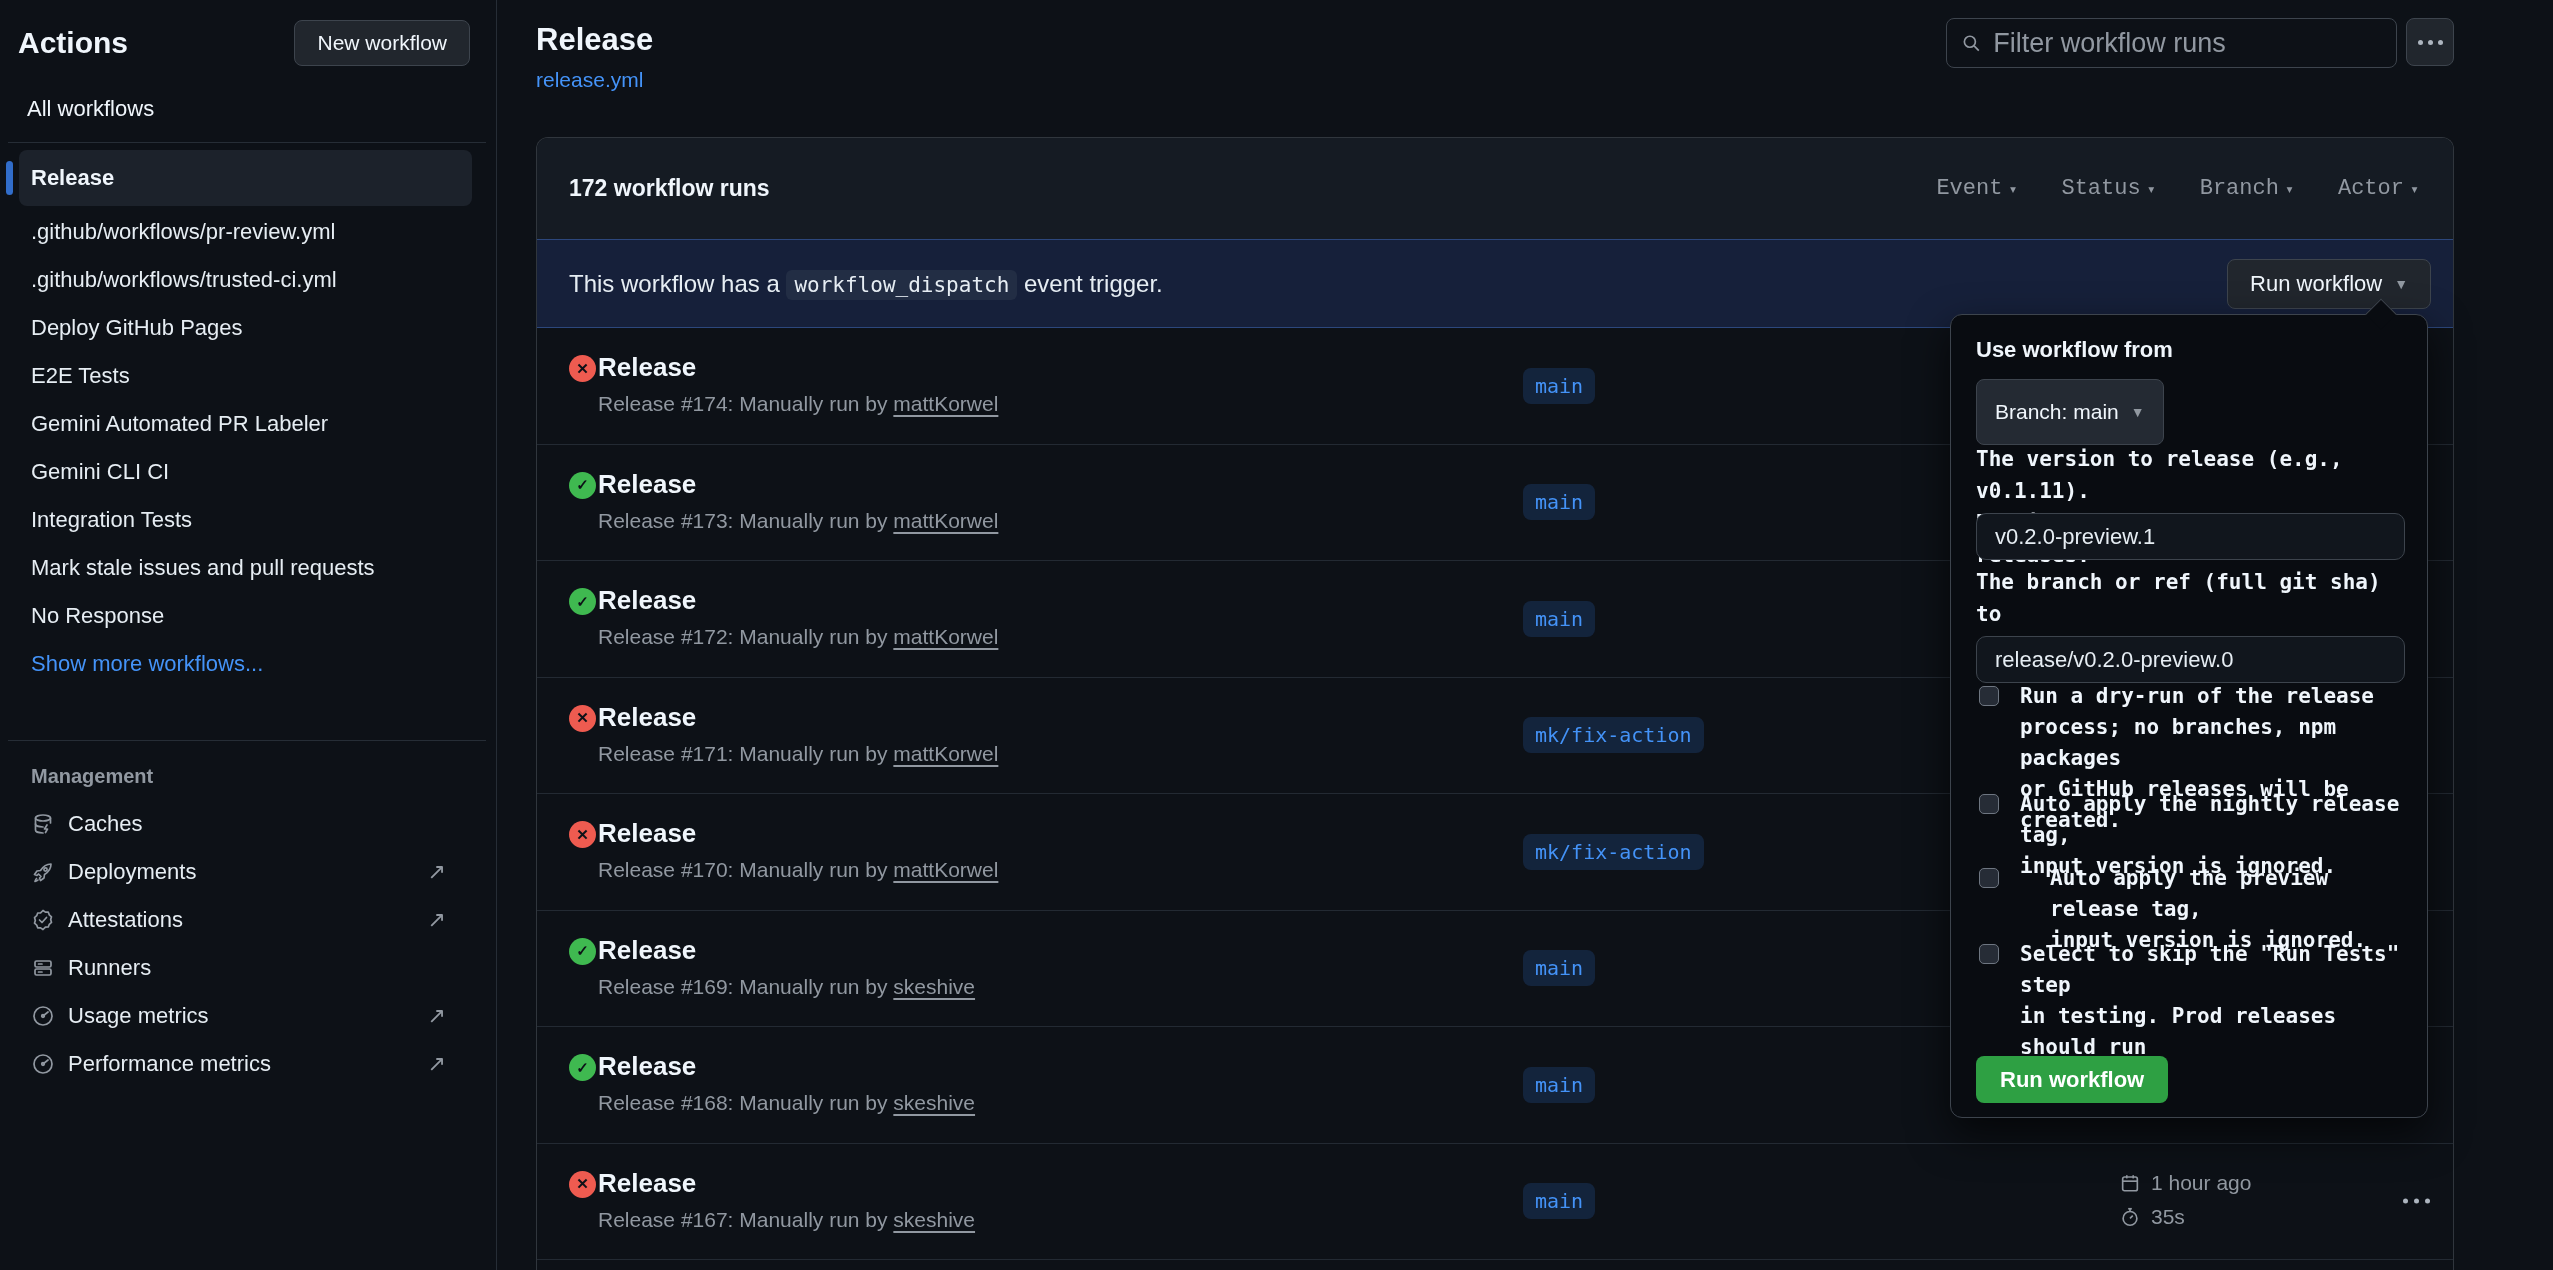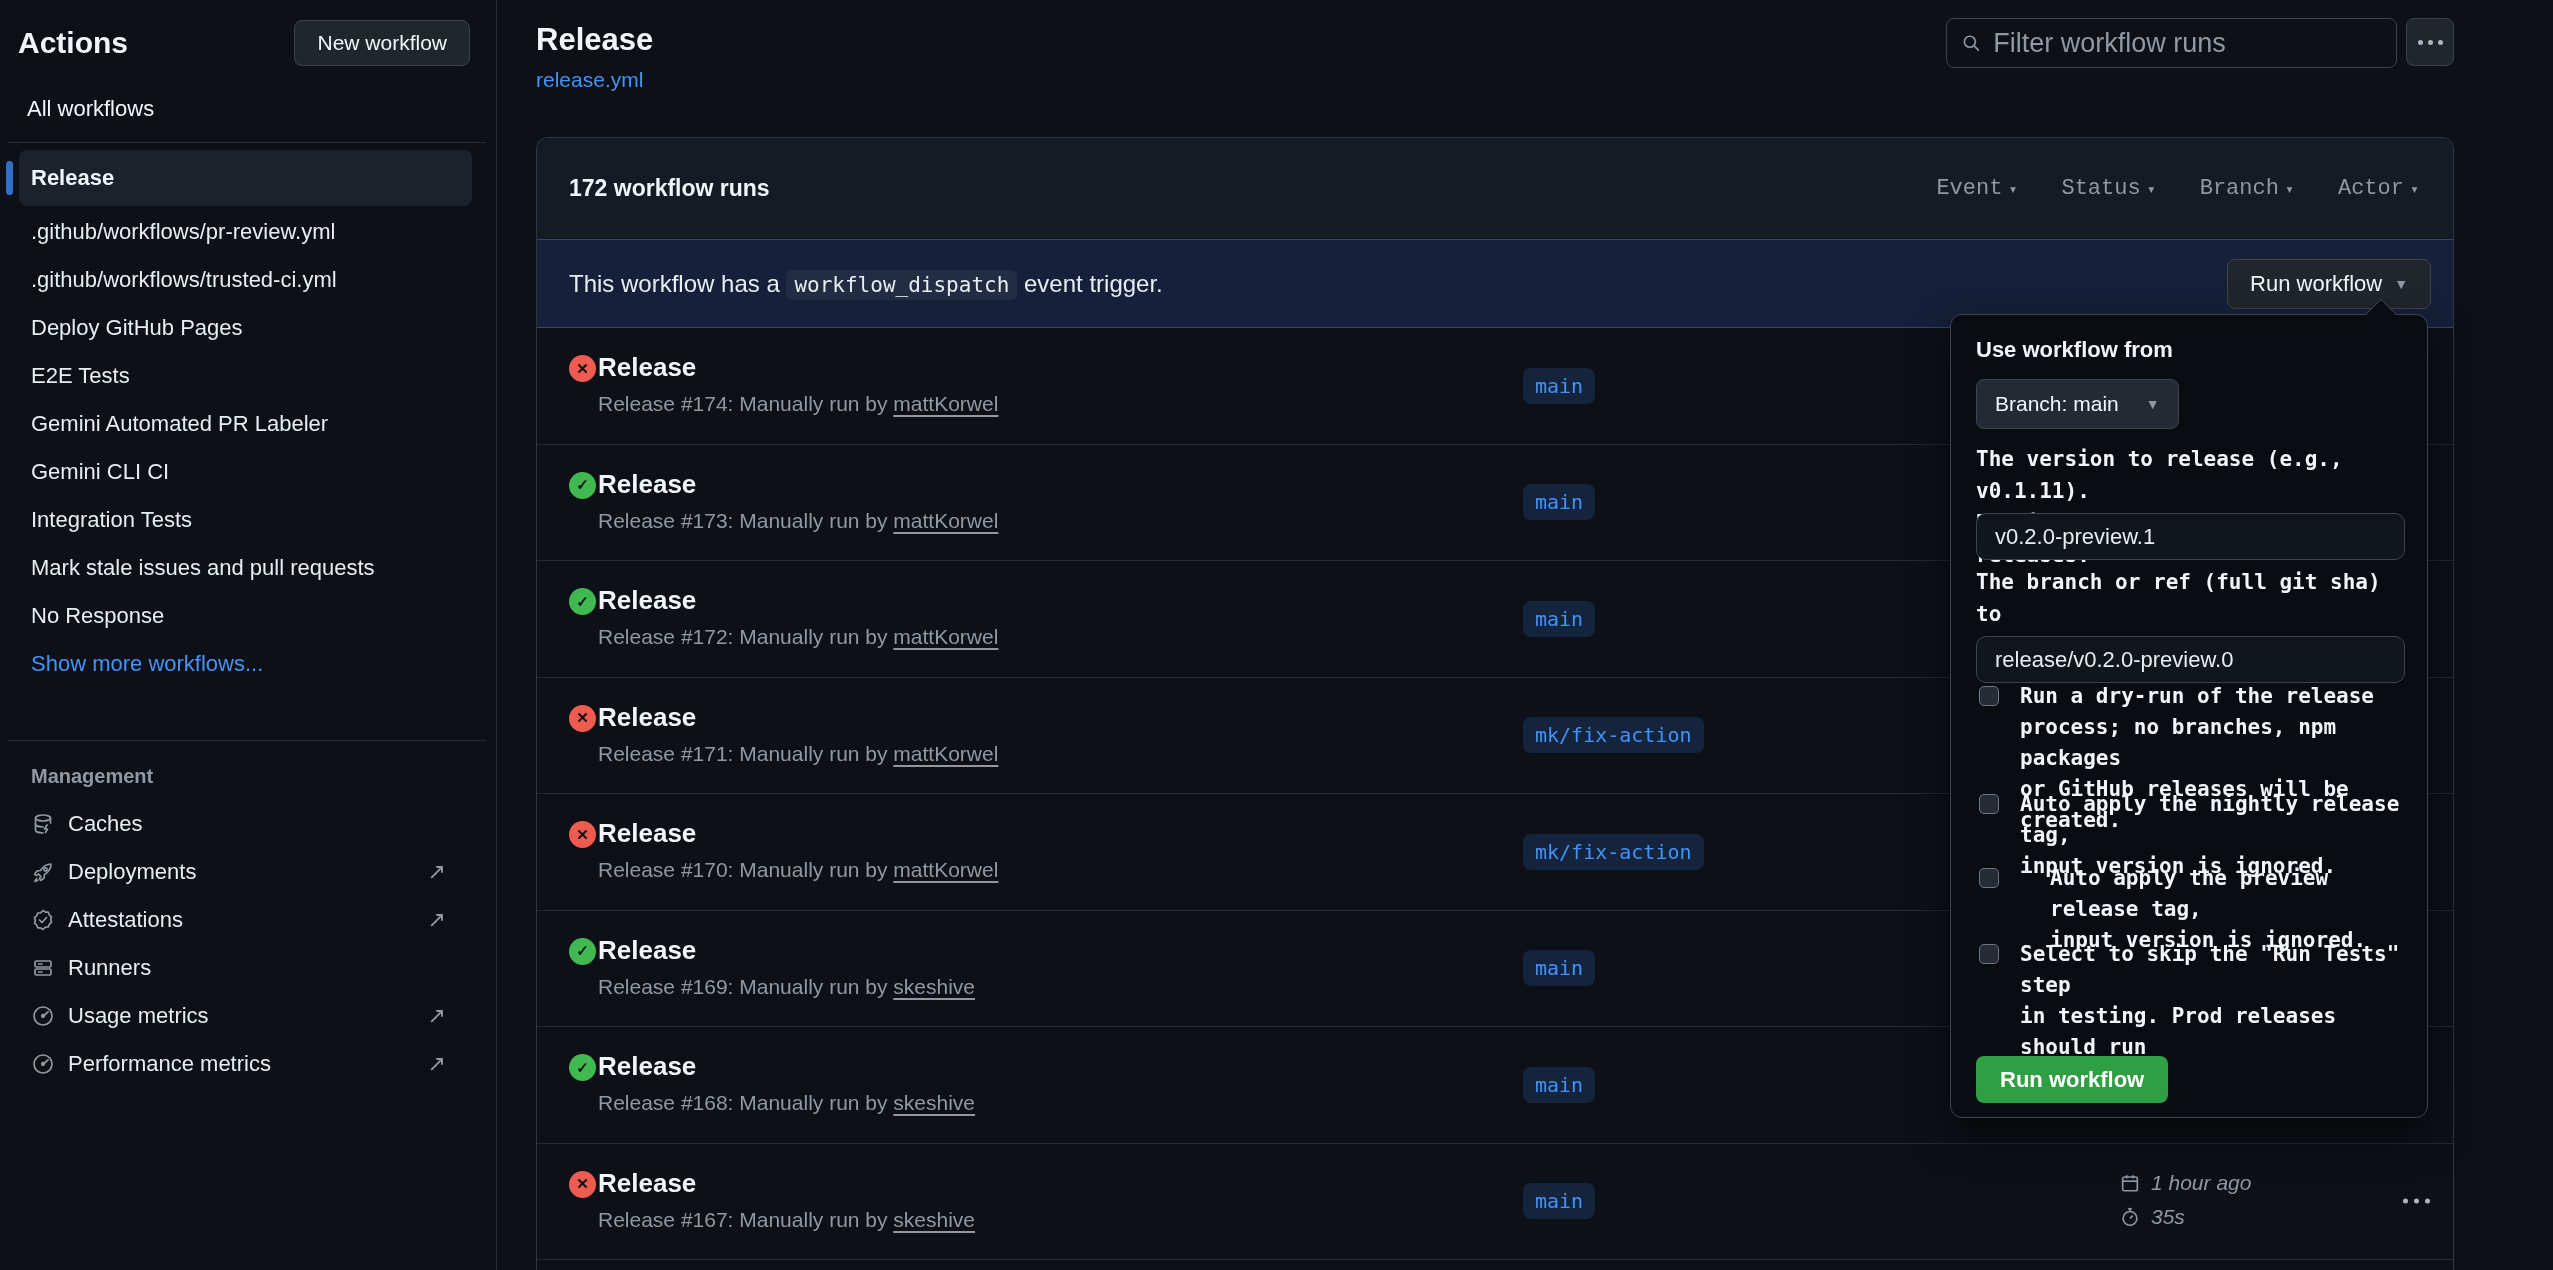--- a/index.html
+++ b/index.html
@@ -71,34 +71,34 @@
             display:flex; align-items:center; justify-content:center; font-size:15px; font-weight:700; color:#0d1117; }
   .status.fail { background:#ee5b50; }
   .status.success { background:#3fb950; }
   .rtitle { position:absolute; left:61px; top:24px; font-size:26px; font-weight:600; color:#f0f6fc; cursor:pointer; }
   .rsub { position:absolute; left:61px; top:64px; font-size:21px; color:#9198a1; }
   .rsub a { color:#9198a1; text-decoration:underline; text-underline-offset:4px; cursor:pointer; }
   .pill { position:absolute; left:986px; top:50%; transform:translateY(-50%);
           font-family:"DejaVu Sans Mono", monospace; font-size:20px; color:#4493f8;
           background:rgba(56,139,253,0.16); border-radius:8px; padding:6px 12px; cursor:pointer; }
   .meta { position:absolute; left:1582px; top:22px; font-size:21px; color:#9198a1; }
-  .meta .mline { display:flex; align-items:center; gap:10px; height:34px;font-style:italic; }
+  .meta .mline { display:flex; align-items:center; gap:10px; height:34px; }
   .meta svg { width:22px; height:22px; stroke:#9198a1; fill:none; stroke-width:1.8; }
   .row-kebab { position:absolute; left:1858px; top:50%; transform:translateY(-50%); display:flex; gap:6px;
                cursor:pointer; padding:8px; }
 
   
   .panel { position:absolute; left:1950px; top:314px; width:478px; height:804px; background:#090c11;
            border:1px solid #3d444d; border-radius:12px; box-shadow:0 16px 40px rgba(0,0,0,0.65); z-index:5; }
   .caret-up { position:absolute; right:35px; top:-12px; width:22px; height:22px; background:#090c11;
               border-left:1px solid #3d444d; border-top:1px solid #3d444d; transform:rotate(45deg); }
   .p-title { position:absolute; left:25px; top:22px; font-size:22px; font-weight:700; color:#f0f6fc; }
-  .branch-btn { position:absolute; left:25px; top:64px; height:50px; background:#242a33;
+  .branch-btn { position:absolute; left:25px; top:64px; height:66px; background:#242a33;
                 border:1px solid #3d444d; border-radius:8px; color:#f0f6fc; font-size:21px;
-                padding:0 18px; display:flex; align-items:center; gap:27px; cursor:pointer; }
+                padding:0 18px; display:flex; align-items:center; gap:12px; cursor:pointer; }
   .p-para { position:absolute; left:25px; width:430px; font-family:"DejaVu Sans Mono", monospace;
             font-size:21px; font-weight:700; color:#f0f6fc; line-height:32px; }
   .p-para .red { color:#f85149; }
   .p-input { position:absolute; left:25px; width:429px; height:47px; background:#11161d;
              border:1px solid #3d444d; border-radius:10px; color:#e6edf3; font-size:22px;
              padding:0 18px; font-family:"Liberation Sans", sans-serif; outline:none; }
   .cb-group { position:absolute; left:25px; width:435px; display:flex; }
   .cb-box { width:20px; height:20px; border-radius:5px; background:#262c36; border:1px solid #6e7681;
             margin:5px 0 0 3px; flex:0 0 auto; cursor:pointer; }
   .cb-label { margin-left:21px; font-family:"DejaVu Sans Mono", monospace; font-size:21px; font-weight:700;

